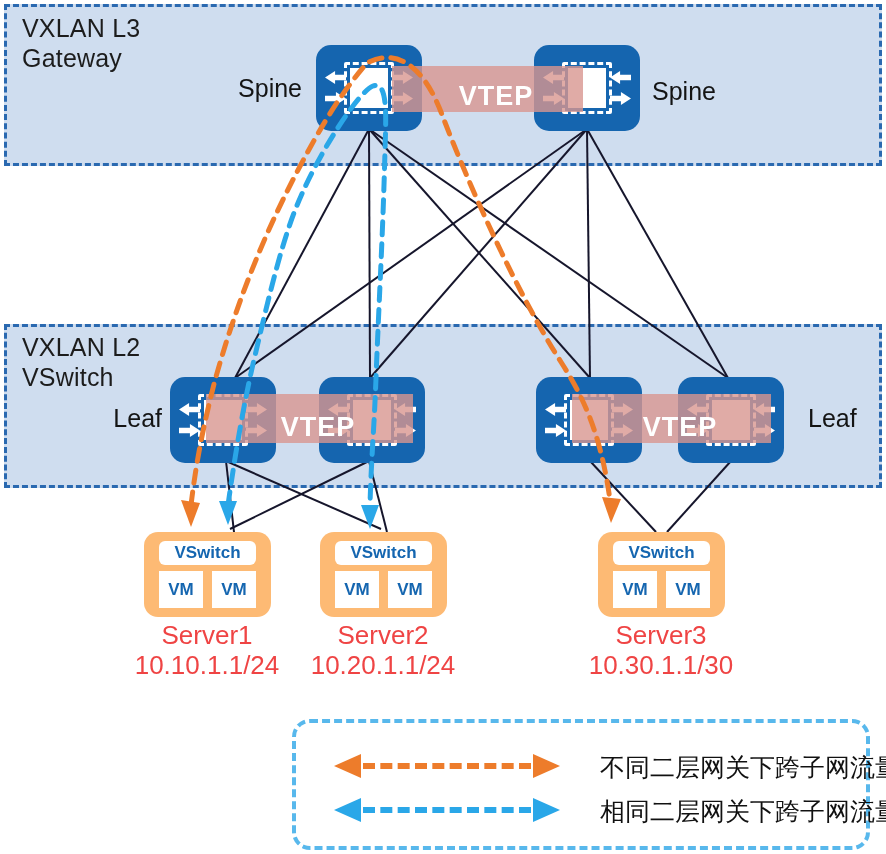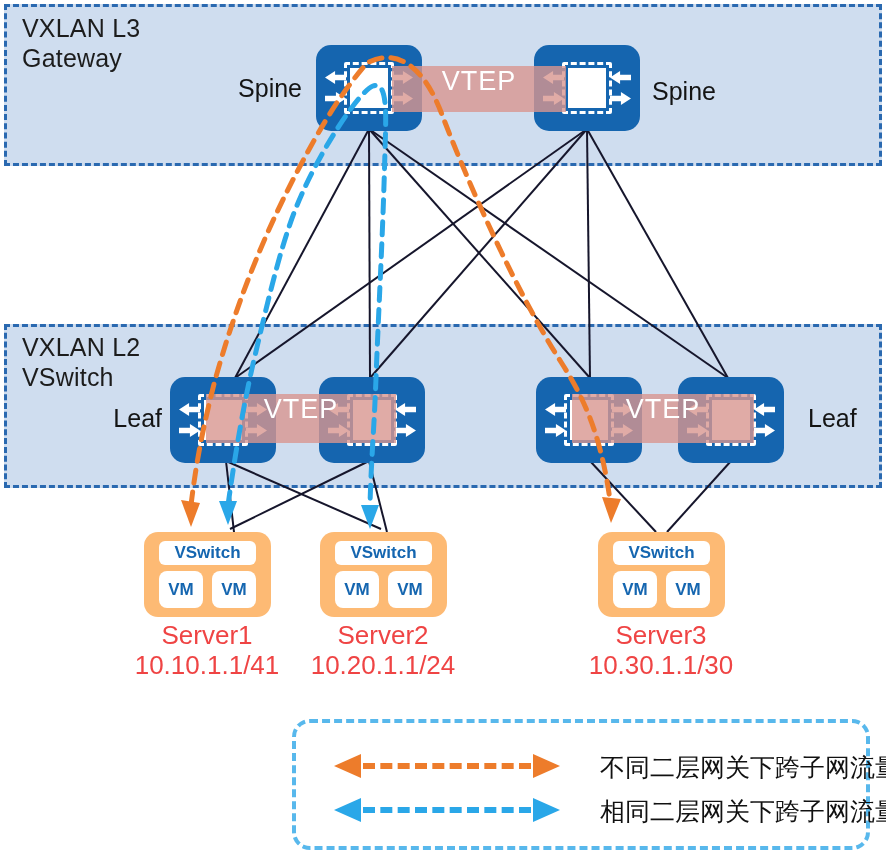--- a/index.html
+++ b/index.html
@@ -36,33 +36,33 @@
   .arr { position:absolute; width:21px; height:13px; background:#ffffff; }
   .arr-left  { clip-path:polygon(0 50%, 48% 0, 48% 28%, 100% 28%, 100% 72%, 48% 72%, 48% 100%); }
   .arr-right { clip-path:polygon(100% 50%, 52% 0, 52% 28%, 0 28%, 0 72%, 52% 72%, 52% 100%); }
   .p-tl { left:9px;  top:26px; }
   .p-bl { left:9px;  bottom:26px; }
   .p-tr { right:9px; top:26px; }
   .p-br { right:9px; bottom:26px; }
   
   .vtep {
     position:absolute; background:rgba(216,150,144,0.8);
-    display:flex; align-items:flex-start; justify-content:center;
-    font-weight:normal; color:#ffffff; font-size:27px; letter-spacing:1px;
+    display:flex; align-items:flex-end; justify-content:center;
+    font-weight:bold; color:#ffffff; font-size:27px; letter-spacing:1px;padding-left:17px;
   }
   .side-label { position:absolute; font-size:25px; color:#141414; }
   .t-right { text-align:right; }
   
   .server { position:absolute; top:532px; width:127px; height:85px; background:#fdba74; border-radius:14px; }
   .pill {
     position:absolute; background:#ffffff; color:#1566b0; font-weight:bold;
     display:flex; align-items:center; justify-content:center;
   }
   .vswitch { left:15px; top:9px; width:97px; height:24px; border-radius:6px; font-size:17px; }
-  .vm { top:39px; width:44px; height:37px; border-radius:8px; font-size:17px; }
+  .vm { top:39px; width:44px; height:37px; border-radius:0; font-size:17px; }
   .vm1 { left:15px; } .vm2 { left:68px; }
   .server-label { position:absolute; width:180px; text-align:center; font-size:26px; color:#ef4444; line-height:30px; }
   
   .legend {
     position:absolute; left:292px; top:719px; width:578px; height:131px;
     box-sizing:border-box; background:#ffffff;
     border:4px dashed #58b8ec; border-radius:18px;
   }
   .legend-arrow { position:absolute; left:38px; display:flex; align-items:center; width:226px; height:24px; }
   .ahead { width:27px; height:24px; flex:none; }
@@ -170,21 +170,21 @@
     <div class="pill vm vm2">VM</div>
   </div>
   <div class="server" style="left:598px;">
     <div class="pill vswitch">VSwitch</div>
     <div class="pill vm vm1">VM</div>
     <div class="pill vm vm2">VM</div>
   </div>
 
   <div class="server-label" style="left:117px; top:620px;">
     <div>Server1</div>
-    <div>10.10.1.1/41</div>
+    <div>10.10.1.1/24</div>
   </div>
   <div class="server-label" style="left:293px; top:620px;">
     <div>Server2</div>
     <div>10.20.1.1/24</div>
   </div>
   <div class="server-label" style="left:571px; top:620px;">
     <div>Server3</div>
     <div>10.30.1.1/30</div>
   </div>
 

